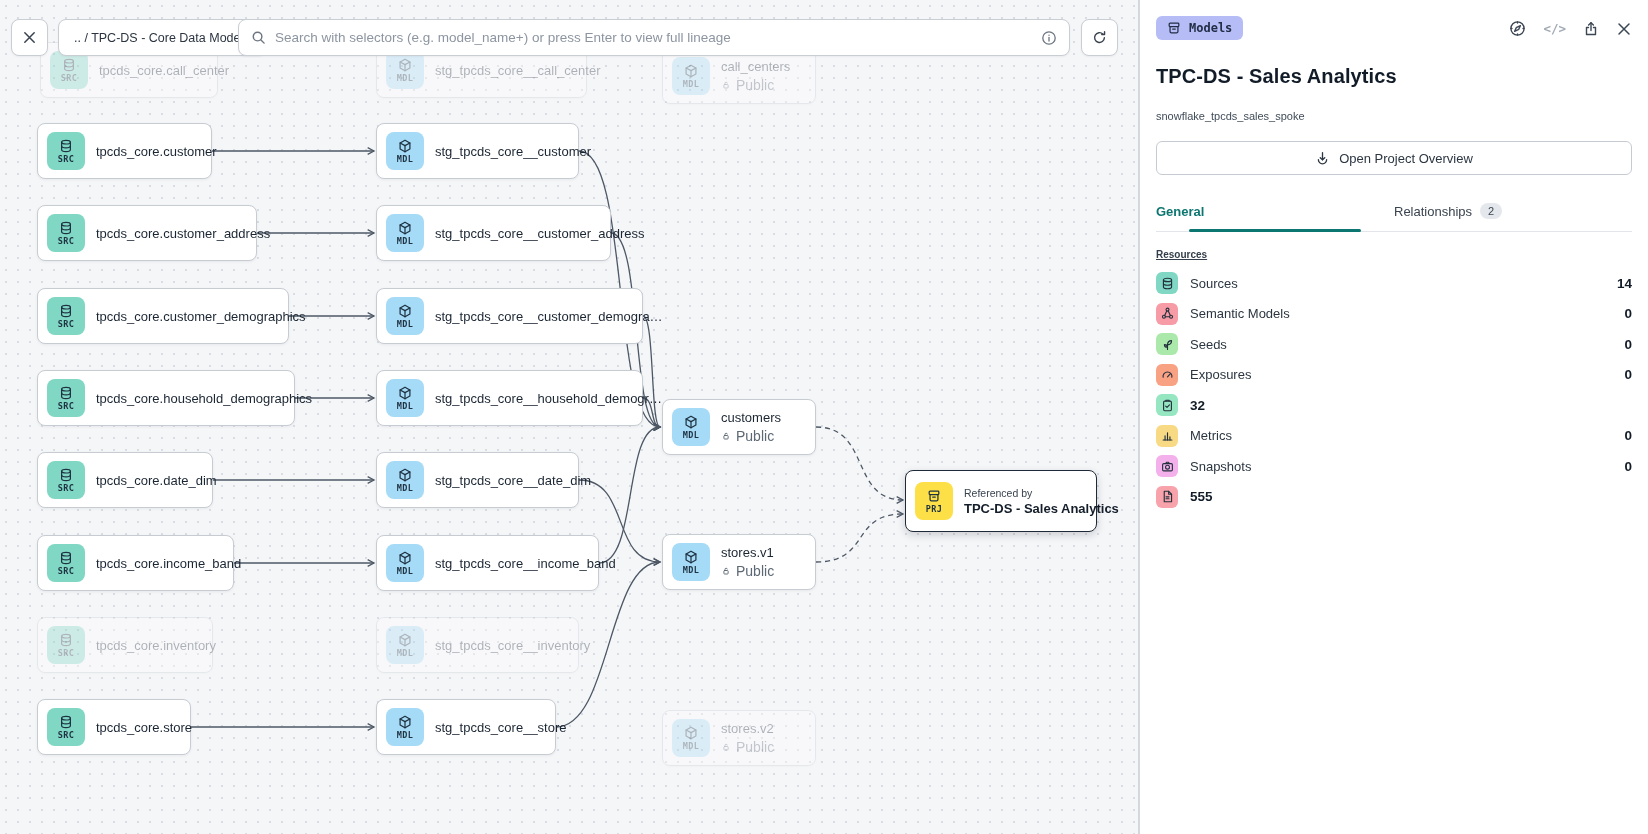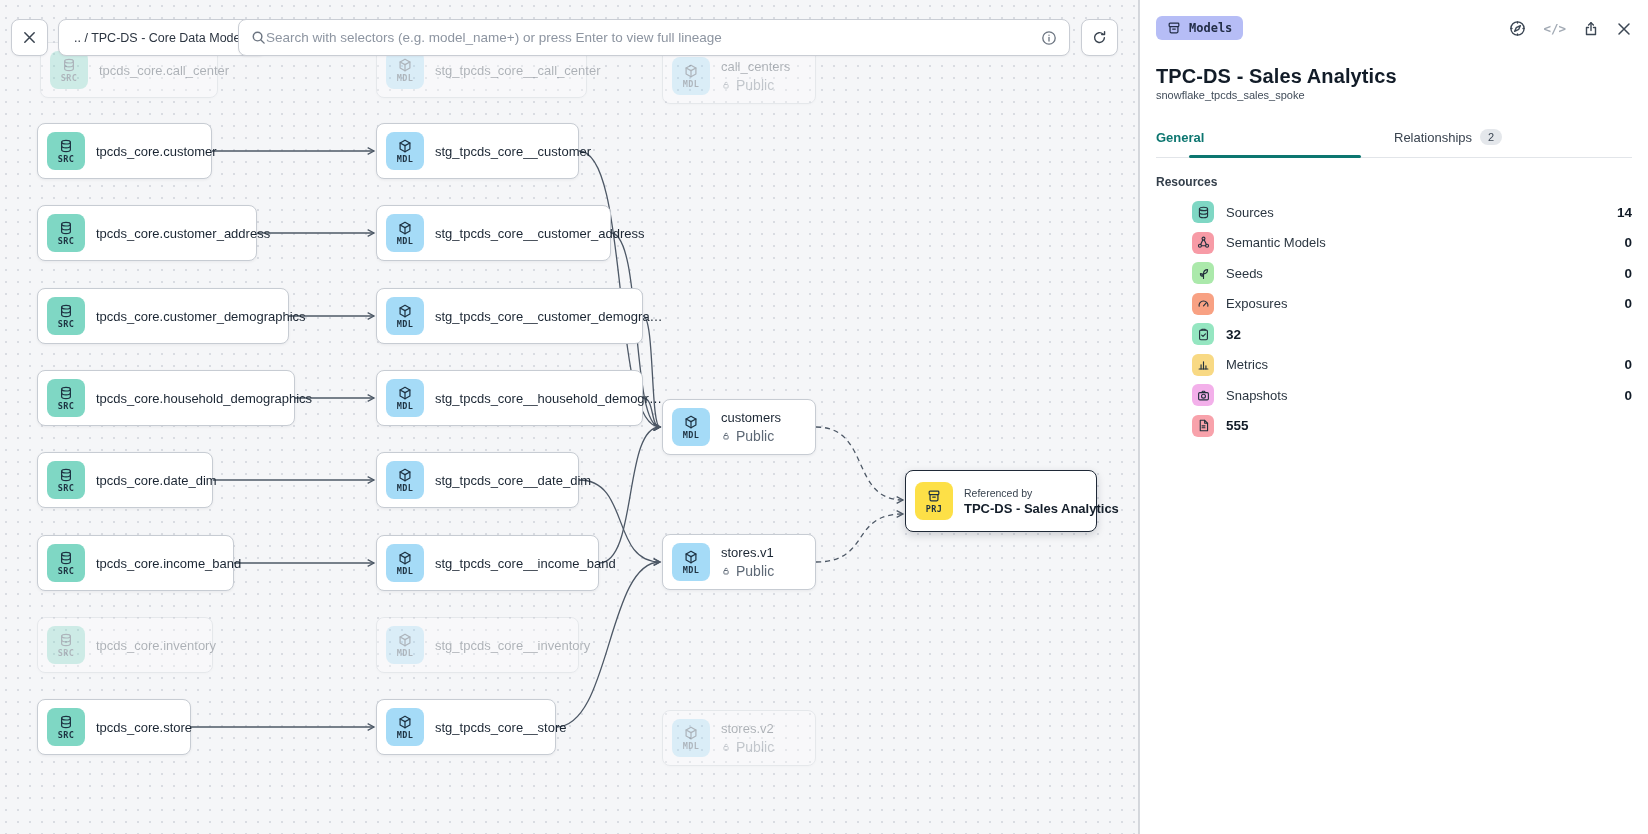--- a/index.html
+++ b/index.html
@@ -30,51 +30,51 @@
   .public-row { display:flex; align-items:center; gap:5px; font-size:14px; color:#5d6875; margin-top:3px; }
   .kicker { font-size:10.5px; color:#39434f; }
   .ref-title { font-size:13px; font-weight:bold; color:#141e2a; margin-top:2px; white-space:nowrap; }
 
   
   .tb { position:absolute; z-index:10; background:#fff; border:1px solid #c9cdd4;
     border-radius:8px; display:flex; align-items:center; box-shadow:0 1px 2px rgba(16,24,40,.05); }
   .tb-btn { width:37px; height:37px; justify-content:center; color:#39434f; cursor:pointer; }
   .tb-close { left:11px; top:19px; }
   .tb-crumb { left:58px; top:19px; height:37px; padding:0 15px; font-size:12.5px; color:#2b3440; cursor:pointer; }
-  .tb-search { left:238px; top:19px; width:832px; height:37px; padding:0 12px; }
+  .tb-search { left:238px; top:19px; width:832px; height:37px; padding:0 12px; gap:9px; }
   .tb-search input { flex:1; border:none; outline:none; font-size:13.5px; color:#2b3440;
     font-family:"Liberation Sans", sans-serif; background:transparent; }
   .tb-search input::placeholder { color:#8d95a1; }
   .tb-refresh { left:1081px; top:19px; }
   .muted-ic { color:#6b7480; }
 
   
   .panel { position:absolute; left:1139px; top:0; width:509px; height:834px;
     background:#fff; border-left:1px solid #d5d8dd; padding:16px 16px 0 16px; z-index:20; }
   .panel-head { display:flex; align-items:flex-start; justify-content:space-between; }
   .badge-project { display:inline-flex; align-items:center; gap:8px; background:#b6bdf6;
     color:#222d47; border-radius:6px; padding:5px 11px; font-family:"DejaVu Sans Mono", monospace;
     font-size:12px; font-weight:bold; }
   .panel-icons { display:flex; align-items:center; gap:17px; padding-top:4px; color:#3c4754; }
   .panel-icons .ic { cursor:pointer; display:flex; }
   .code-ic { color:#a2aab4; font-family:"DejaVu Sans Mono", monospace; font-size:12.5px; font-weight:bold; }
   .panel h1 { font-size:20px; font-weight:bold; color:#121c28; margin-top:25px; letter-spacing:.1px; }
-  .subtitle { font-size:11px; color:#414c59; margin-top:1px; }
+  .subtitle { font-size:11px; color:#414c59; margin-top:22px; }
   .overview-btn { margin-top:19px; width:100%; height:34px; background:#fff; border:1px solid #c6cbd2;
     border-radius:6px; display:flex; align-items:center; justify-content:center; gap:9px;
     font-size:13px; color:#2b3642; font-family:"Liberation Sans", sans-serif; cursor:pointer; }
   .tabs { display:flex; margin-top:19px; border-bottom:1px solid #e2e5e9; }
   .tab { flex:1; display:flex; align-items:center; justify-content:flex-start; gap:8px;
     padding:9px 0 12px; font-size:13px; color:#39434f; cursor:pointer; position:relative; }
   .tab.active { color:#0c7670; font-weight:bold; }
   .tab.active::after { content:""; position:absolute; left:14%; right:14%; bottom:-1px; height:3px;
     background:#0c7670; border-radius:2px; }
   .pill { background:#e4e7eb; border-radius:10px; font-size:11px; color:#3c4754; padding:2px 8px; font-weight:normal; }
-  .resources-heading { font-size:12px; font-weight:bold; color:#333e4a; margin:17px 0 8px; }
-  .res-row { display:flex; align-items:center; gap:12px; height:30.5px; cursor:pointer;margin-left:36px; }
+  .resources-heading { font-size:10px; font-weight:bold; color:#333e4a; margin:17px 0 8px;text-decoration:underline; }
+  .res-row { display:flex; align-items:center; gap:12px; height:30.5px; cursor:pointer; }
   .res-icon { width:22px; height:22px; border-radius:6px; flex:none; display:flex;
     align-items:center; justify-content:center; color:#23313d; }
   .res-label { font-size:13px; color:#2b3641; flex:1; }
   .res-count { font-size:13.5px; font-weight:bold; color:#121c28; }
 </style>
 </head>
 <body>
 
 <div class="stage">
 
@@ -493,20 +493,28 @@
           <svg viewBox="0 0 16 16" width="16" height="16" fill="none" stroke="currentColor" stroke-width="1.5" stroke-linecap="round">
               <path d="M3 3l10 10M13 3L3 13"></path>
             </svg>
         </span>
       </div>
     </div>
 
     <h1>TPC-DS - Sales Analytics</h1>
     <div class="subtitle">snowflake_tpcds_sales_spoke</div>
 
+    <button class="overview-btn">
+      <svg viewBox="0 0 16 16" width="15" height="15" fill="none" stroke="currentColor" stroke-width="1.4" stroke-linecap="round" stroke-linejoin="round">
+          <path d="M3.6 9.3a4.4 4.4 0 1 0 8.8 0"></path>
+          <path d="M8 1.8v7.6"></path>
+          <path d="M5.6 7.1L8 9.4l2.4-2.3"></path>
+        </svg>
+      <span>Open Project Overview</span>
+    </button>
 
     <div class="tabs">
         <div class="tab active">
           <span>General</span>
         </div>
         <div class="tab">
           <span>Relationships</span>
           <span class="pill">2</span>
         </div>
       </div>

